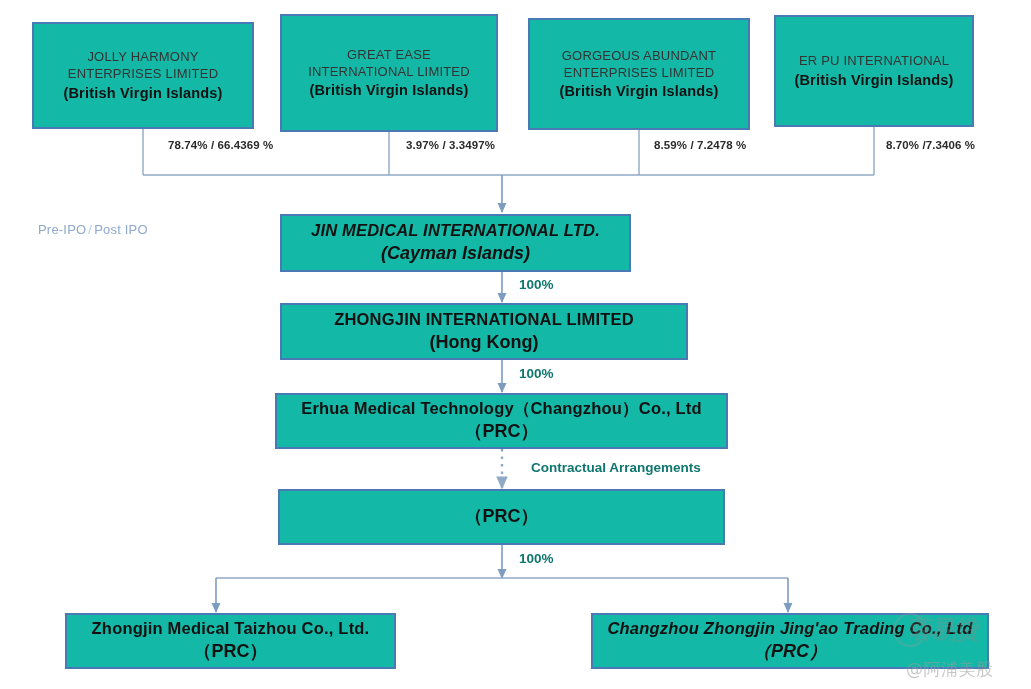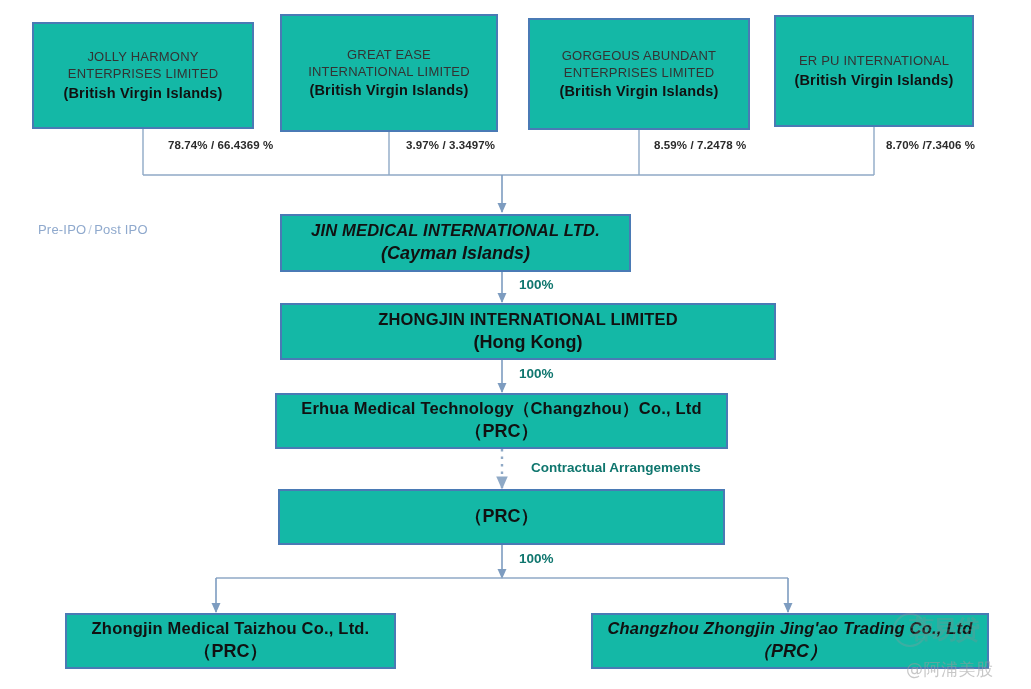--- a/index.html
+++ b/index.html
@@ -162,21 +162,21 @@
   <div class="legend">
     <span>Pre-IPO</span><span class="sep">/</span><span>Post IPO</span>
   </div>
 
   <div class="node mid" style="left:280px;top:214px;width:351px;height:58px;font-style:italic;">
     <span class="ln t1">JIN MEDICAL INTERNATIONAL LTD.</span>
     <span class="ln t2">(Cayman Islands)</span>
   </div>
   <div class="edgelabel" style="left:519px;top:277px;">100%</div>
 
-  <div class="node mid" style="left:280px;top:303px;width:496px;height:57px;">
+  <div class="node mid" style="left:280px;top:303px;width:408px;height:57px;">
     <span class="ln t1">ZHONGJIN INTERNATIONAL LIMITED</span>
     <span class="ln t2">(Hong Kong)</span>
   </div>
   <div class="edgelabel" style="left:519px;top:366px;">100%</div>
 
   <div class="node mid" style="left:275px;top:393px;width:453px;height:56px;">
     <span class="ln t1">Erhua Medical Technology（Changzhou）Co., Ltd</span>
     <span class="ln t2">（PRC）</span>
   </div>
   <div class="edgelabel" style="left:531px;top:460px;">Contractual Arrangements</div>

